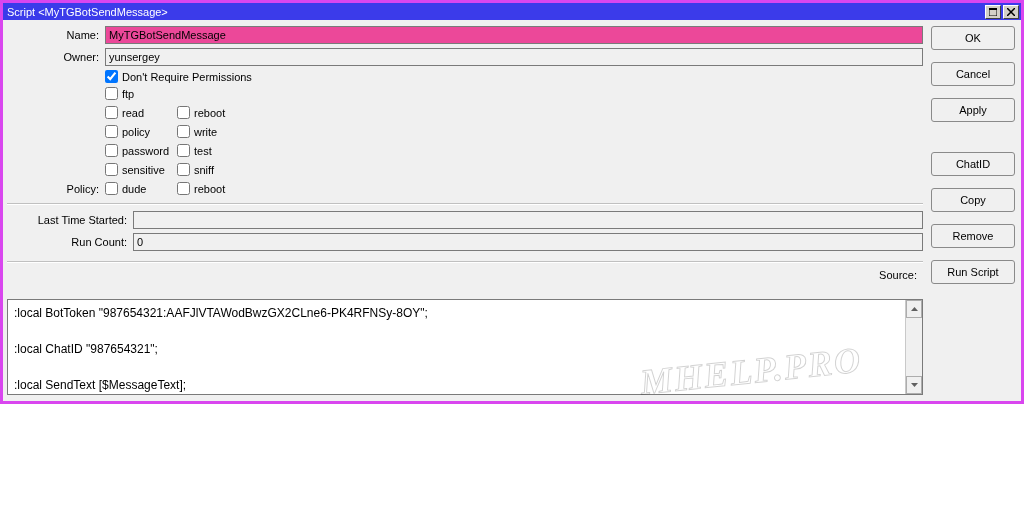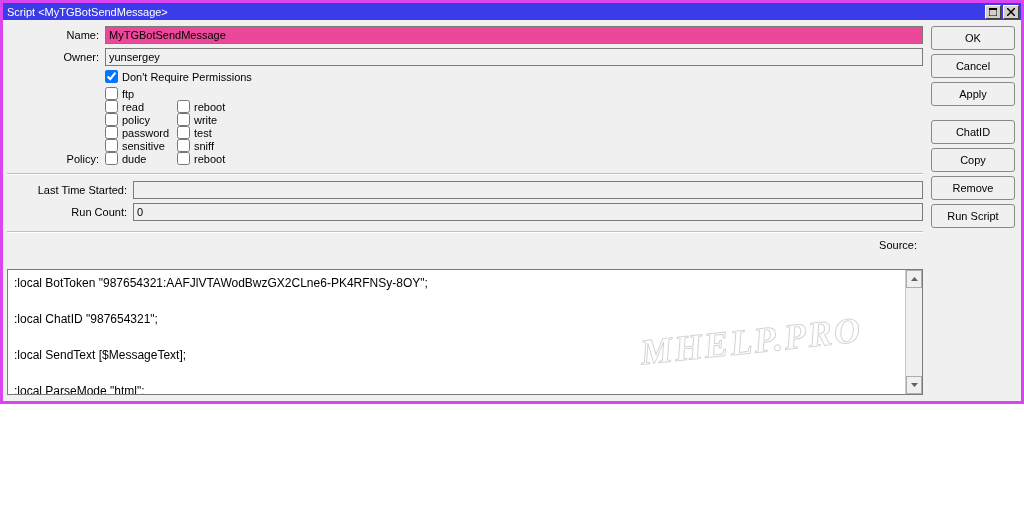--- a/index.html
+++ b/index.html
@@ -3,30 +3,30 @@
 <meta charset="utf-8">
 <style>
 html,body{margin:0;padding:0;font-family:Tahoma,Arial,sans-serif;font-size:11px;color:#000;background:#fff}
 .window{width:1024px;height:404px;border:3px solid #d946ef;box-sizing:border-box;display:flex;flex-direction:column}
 .titlebar{background:#3b3bea;color:#fff;height:17px;display:flex;align-items:center;padding:0 2px 0 4px;font-size:11px}
 .titlebar-text{flex:1}
 .tb-btn{width:16px;height:14px;background:#d4d0c8;border:1px solid #fff;border-right-color:#404040;border-bottom-color:#404040;margin-left:2px;display:flex;align-items:center;justify-content:center;box-sizing:border-box}
 .tb-btn svg{display:block}
 .body{flex:1;display:flex;background:#f0f0f0;overflow:hidden}
 .form-area{flex:1;padding:6px 8px 6px 4px;display:flex;flex-direction:column;min-width:0}
-.btn-col{width:84px;padding:6px 6px 0 0;display:flex;flex-direction:column;gap:4px}
+.btn-col{width:84px;padding:6px 6px 0 0;display:flex;flex-direction:column;gap:12px}
 .btn{height:22px;background:#f0f0f0;border:1px solid #8a8a8a;border-radius:3px;display:flex;align-items:center;justify-content:center;font-size:11px}
 .row{display:flex;align-items:center;margin-bottom:4px}
 .lbl{width:92px;text-align:right;padding-right:6px}
 .txt{flex:1;height:18px;border:1px solid #7a7a7a;background:#ec4899;padding:0 3px;font-size:11px;font-family:inherit;box-sizing:border-box}
 .txt[readonly]{background:#f0f0f0}
 .cb-group{margin-left:98px;display:flex;align-items:center;margin-bottom:4px}
 .cb{display:flex;align-items:center;gap:4px;font-size:11px}
 .policy-row{display:flex;align-items:flex-end;margin-bottom:2px}
-.pol-col{display:flex;flex-direction:column;}
+.pol-col{display:flex;flex-direction:column;gap:6px}
 .pol-col .cb{width:72px}
 input[type=checkbox]{width:13px;height:13px;margin:0}
 .hr{height:1px;background:#c0c0c0;border-bottom:1px solid #fff;margin:6px 0}
 .src-row{display:flex;justify-content:flex-end;padding-right:6px;margin-bottom:18px}
 .src-area{flex:1;border:1px solid #7a7a7a;background:#fff;position:relative;display:flex;min-height:0}
 .src-text{flex:1;padding:4px 6px;font-size:12px;line-height:1.5;white-space:pre-wrap;word-break:break-all;font-family:Liberation Sans, sans-serif;overflow:hidden}
 .sb{width:16px;background:#f0f0f0;border-left:1px solid #c9c9c9;display:flex;flex-direction:column}
 .sb-btn{height:16px;border:1px solid #adadad;background:#f0f0f0;display:flex;align-items:center;justify-content:center}
 .sb-track{flex:1}
 .wm{position:absolute;right:60px;top:50px;font-size:36px;font-style:italic;font-weight:bold;letter-spacing:2px;color:rgba(0,0,0,0);-webkit-text-stroke:1px rgba(0,0,0,0.18);font-family:Georgia,serif;pointer-events:none;transform:rotate(-6deg)}

